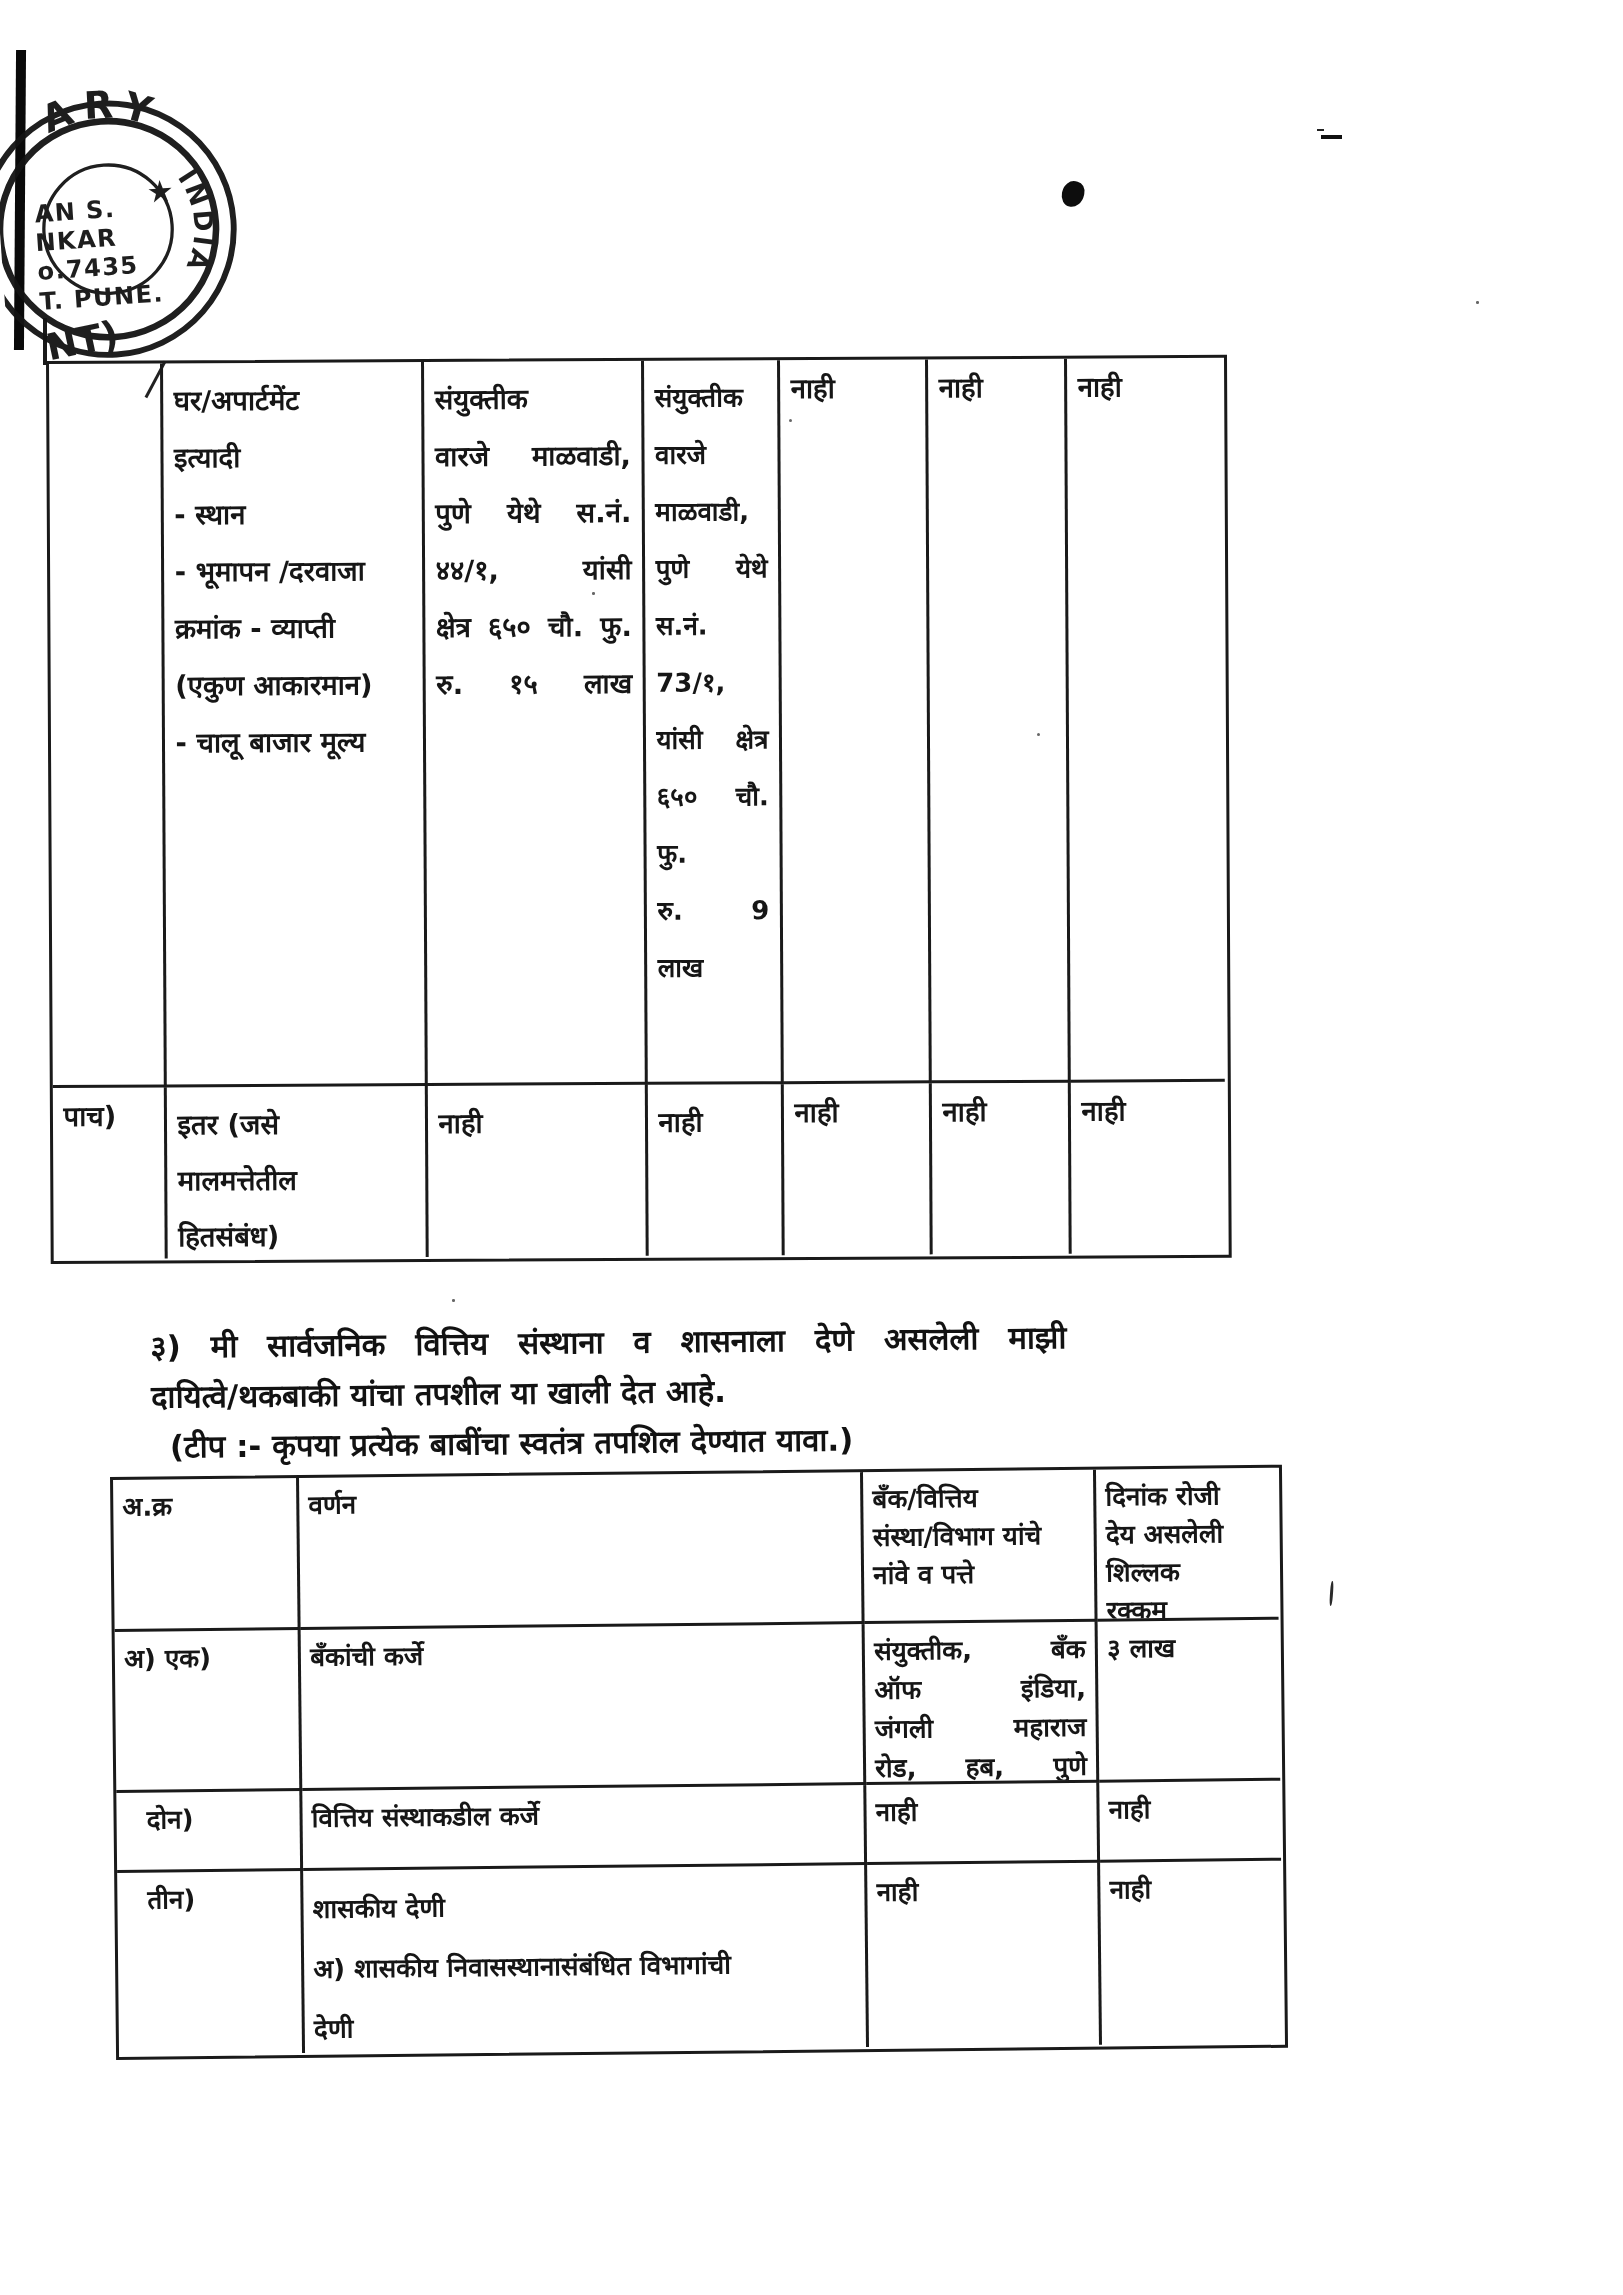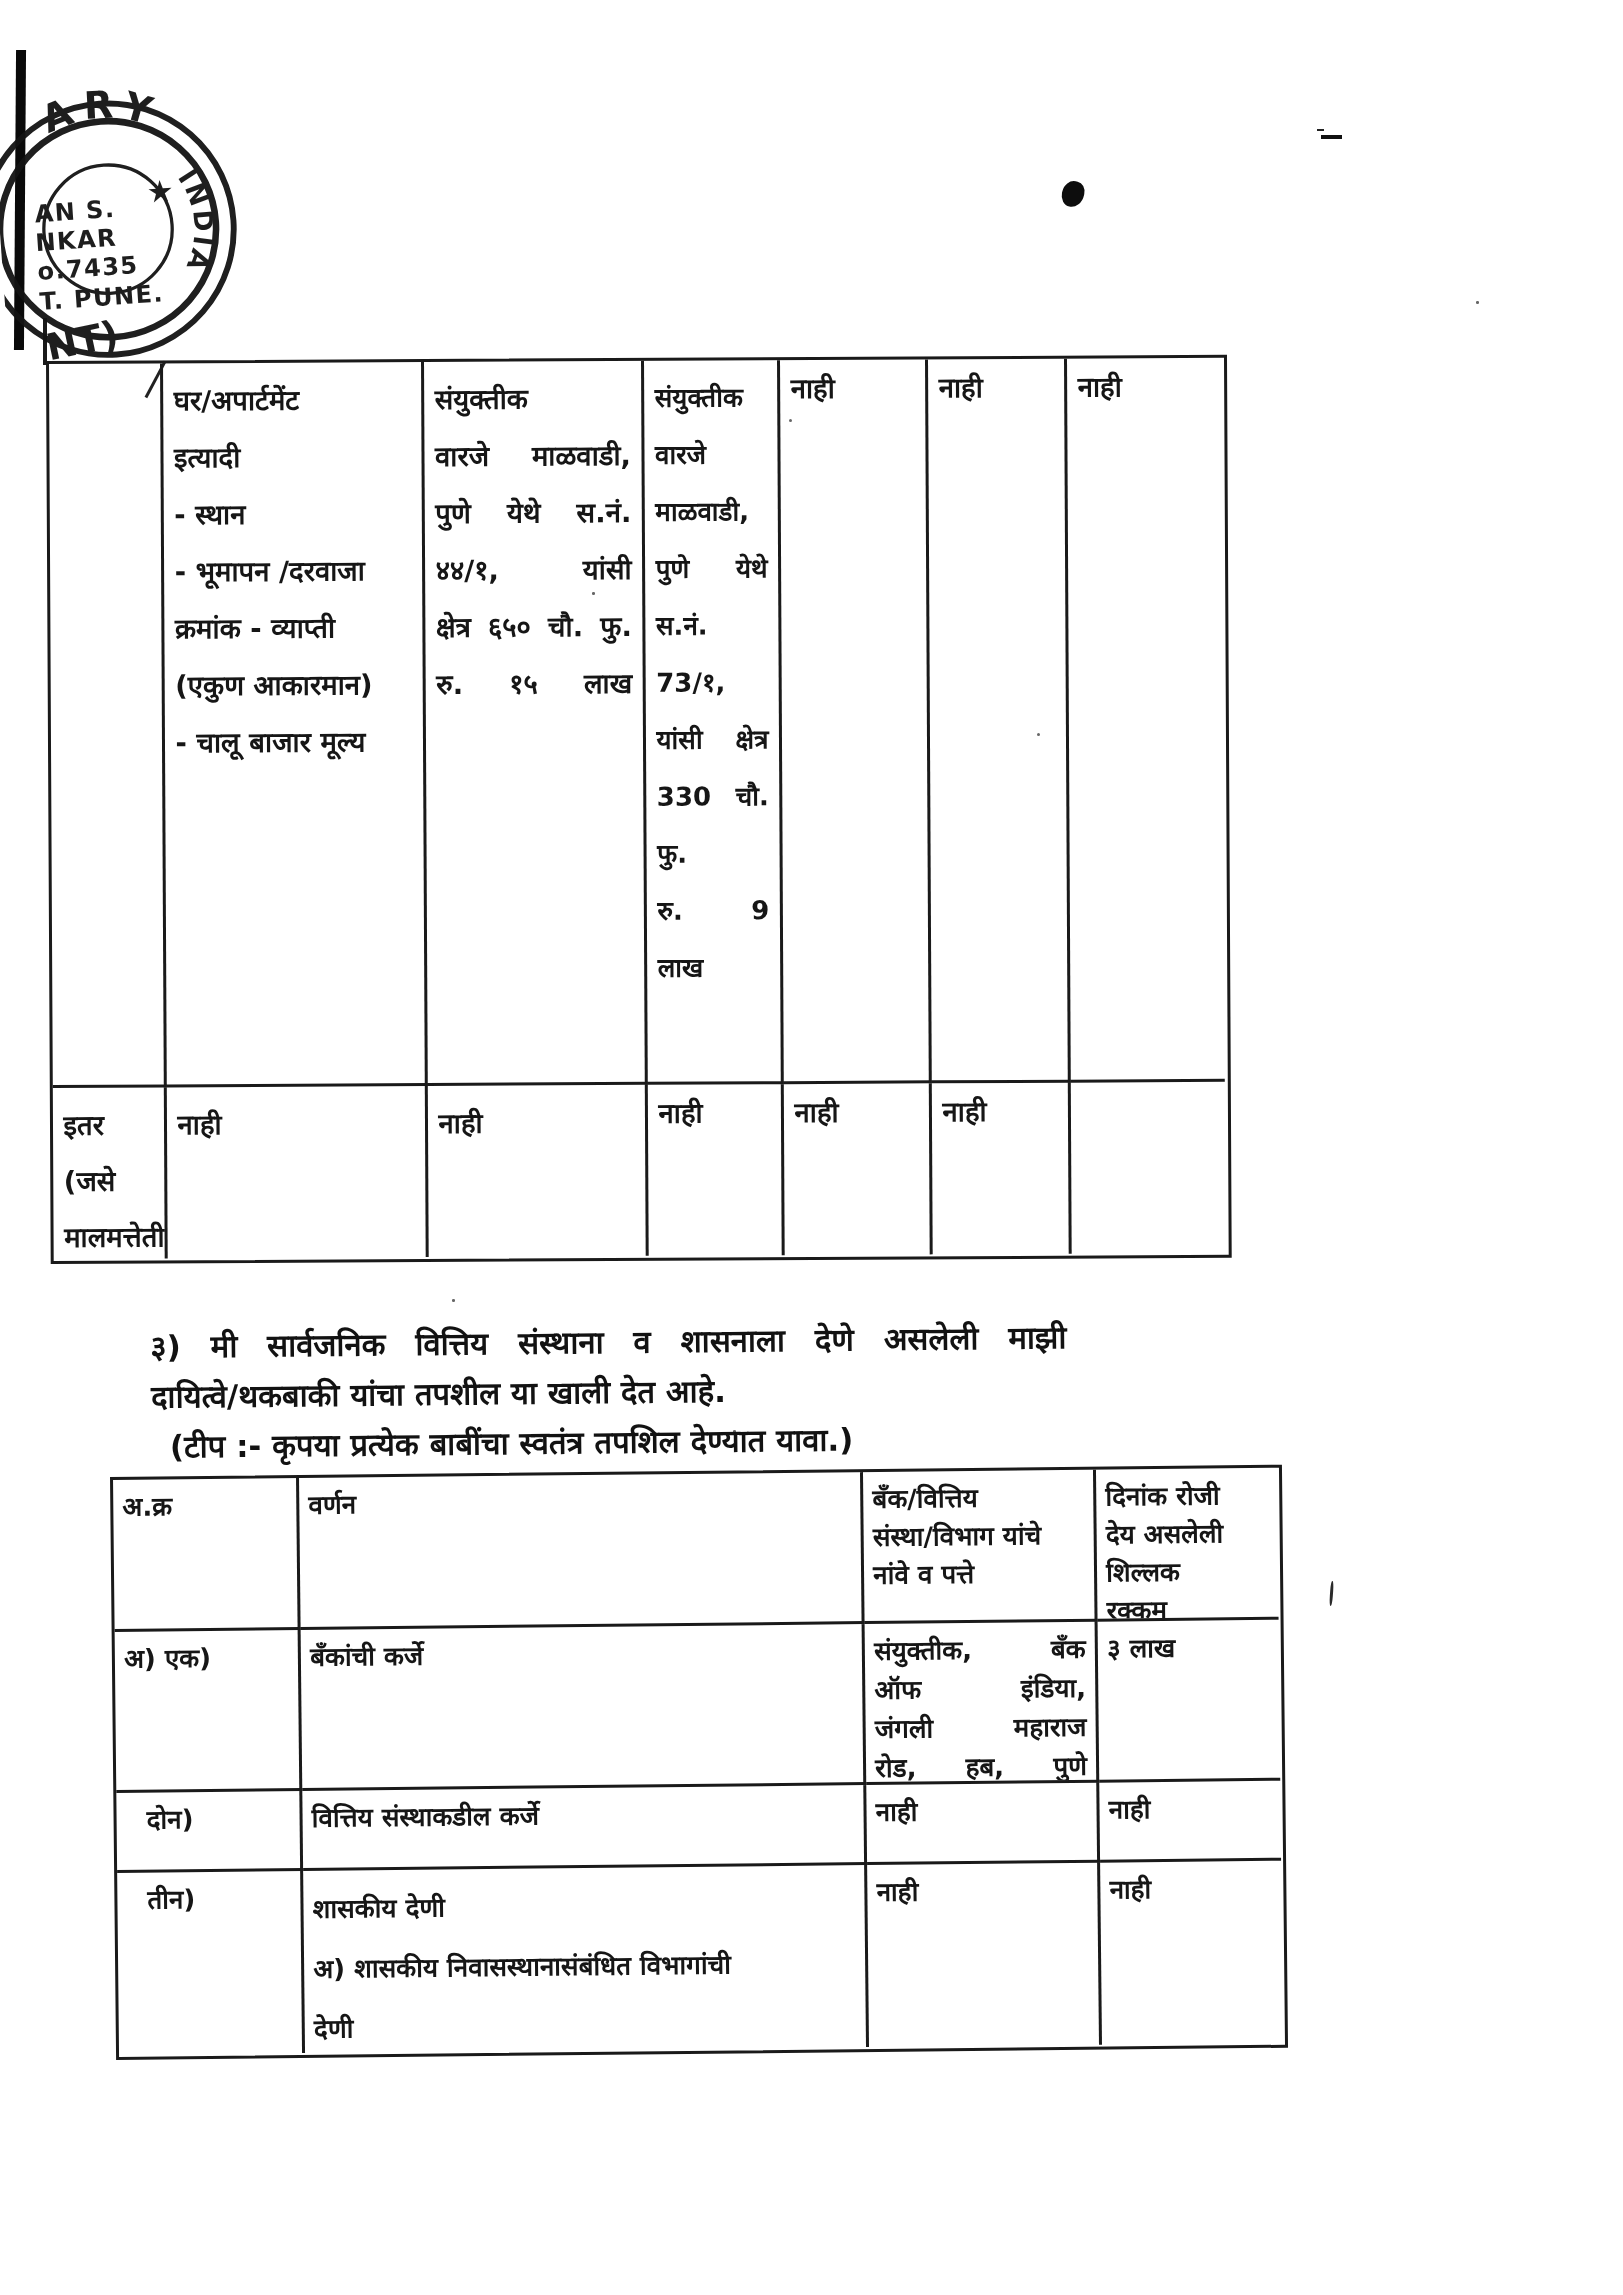--- a/index.html
+++ b/index.html
@@ -113,29 +113,30 @@
         <div class="ln">रु. १५ लाख</div>
       </div>
     <div class="c just narrow">
         <div class="ln">संयुक्तीक</div>
         <div class="ln">वारजे</div>
         <div class="ln">माळवाडी,</div>
         <div class="ln">पुणे येथे</div>
         <div class="ln">स.नं.</div>
         <div class="ln">73/१,</div>
         <div class="ln">यांसी क्षेत्र</div>
-        <div class="ln">330 चौ.</div>
+        <div class="ln">६५० चौ.</div>
         <div class="ln">फु.</div>
         <div class="ln">रु. 9</div>
         <div class="ln">लाख</div>
       </div>
     <div class="c">नाही</div>
     <div class="c">नाही</div>
     <div class="c">नाही</div>
 
+    <div class="c r2">पाच)</div>
     <div class="c r2">
         <div class="ln">इतर (जसे</div>
         <div class="ln">मालमत्तेतील</div>
         <div class="ln">हितसंबंध)</div>
       </div>
     <div class="c r2">
         <div class="ln">नाही</div>
       </div>
     <div class="c r2">
         <div class="ln">नाही</div>

